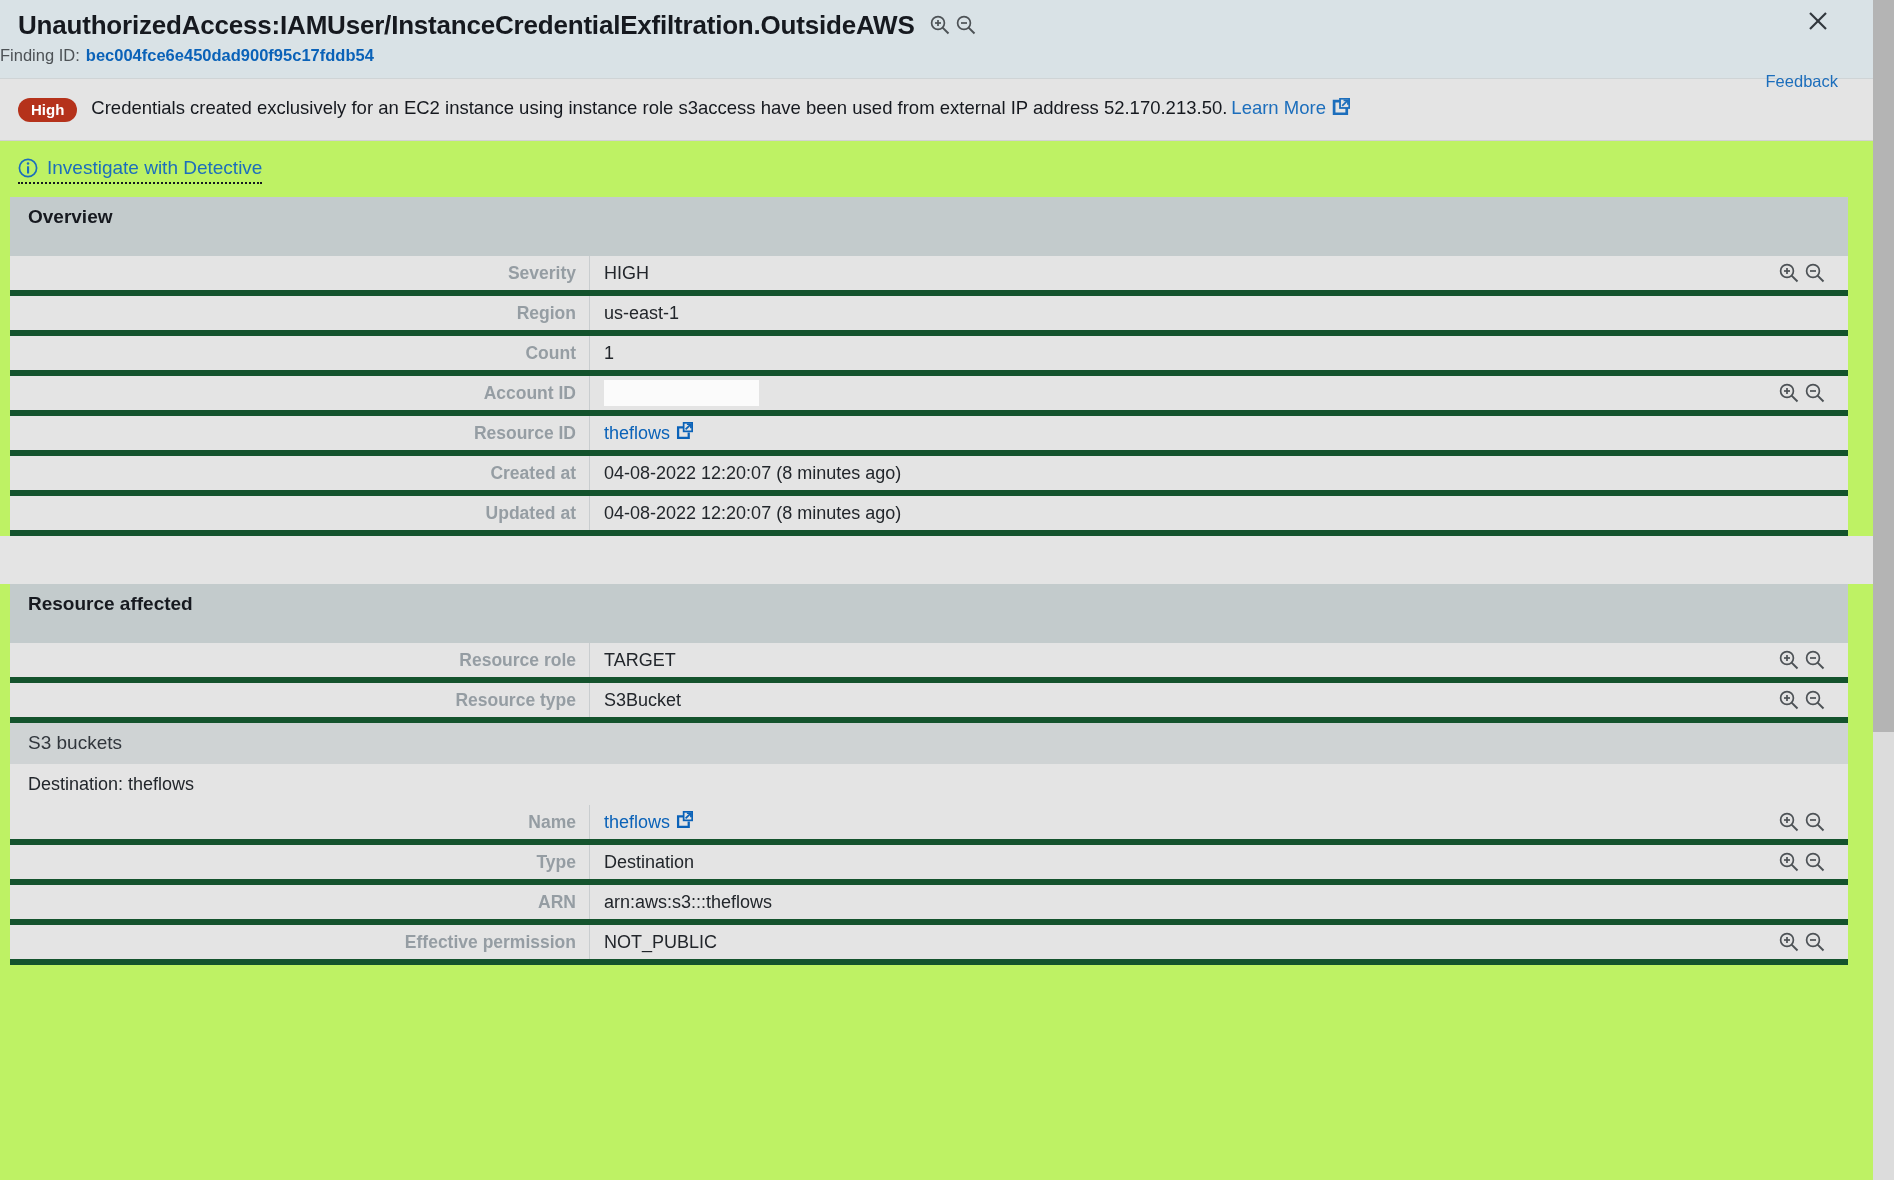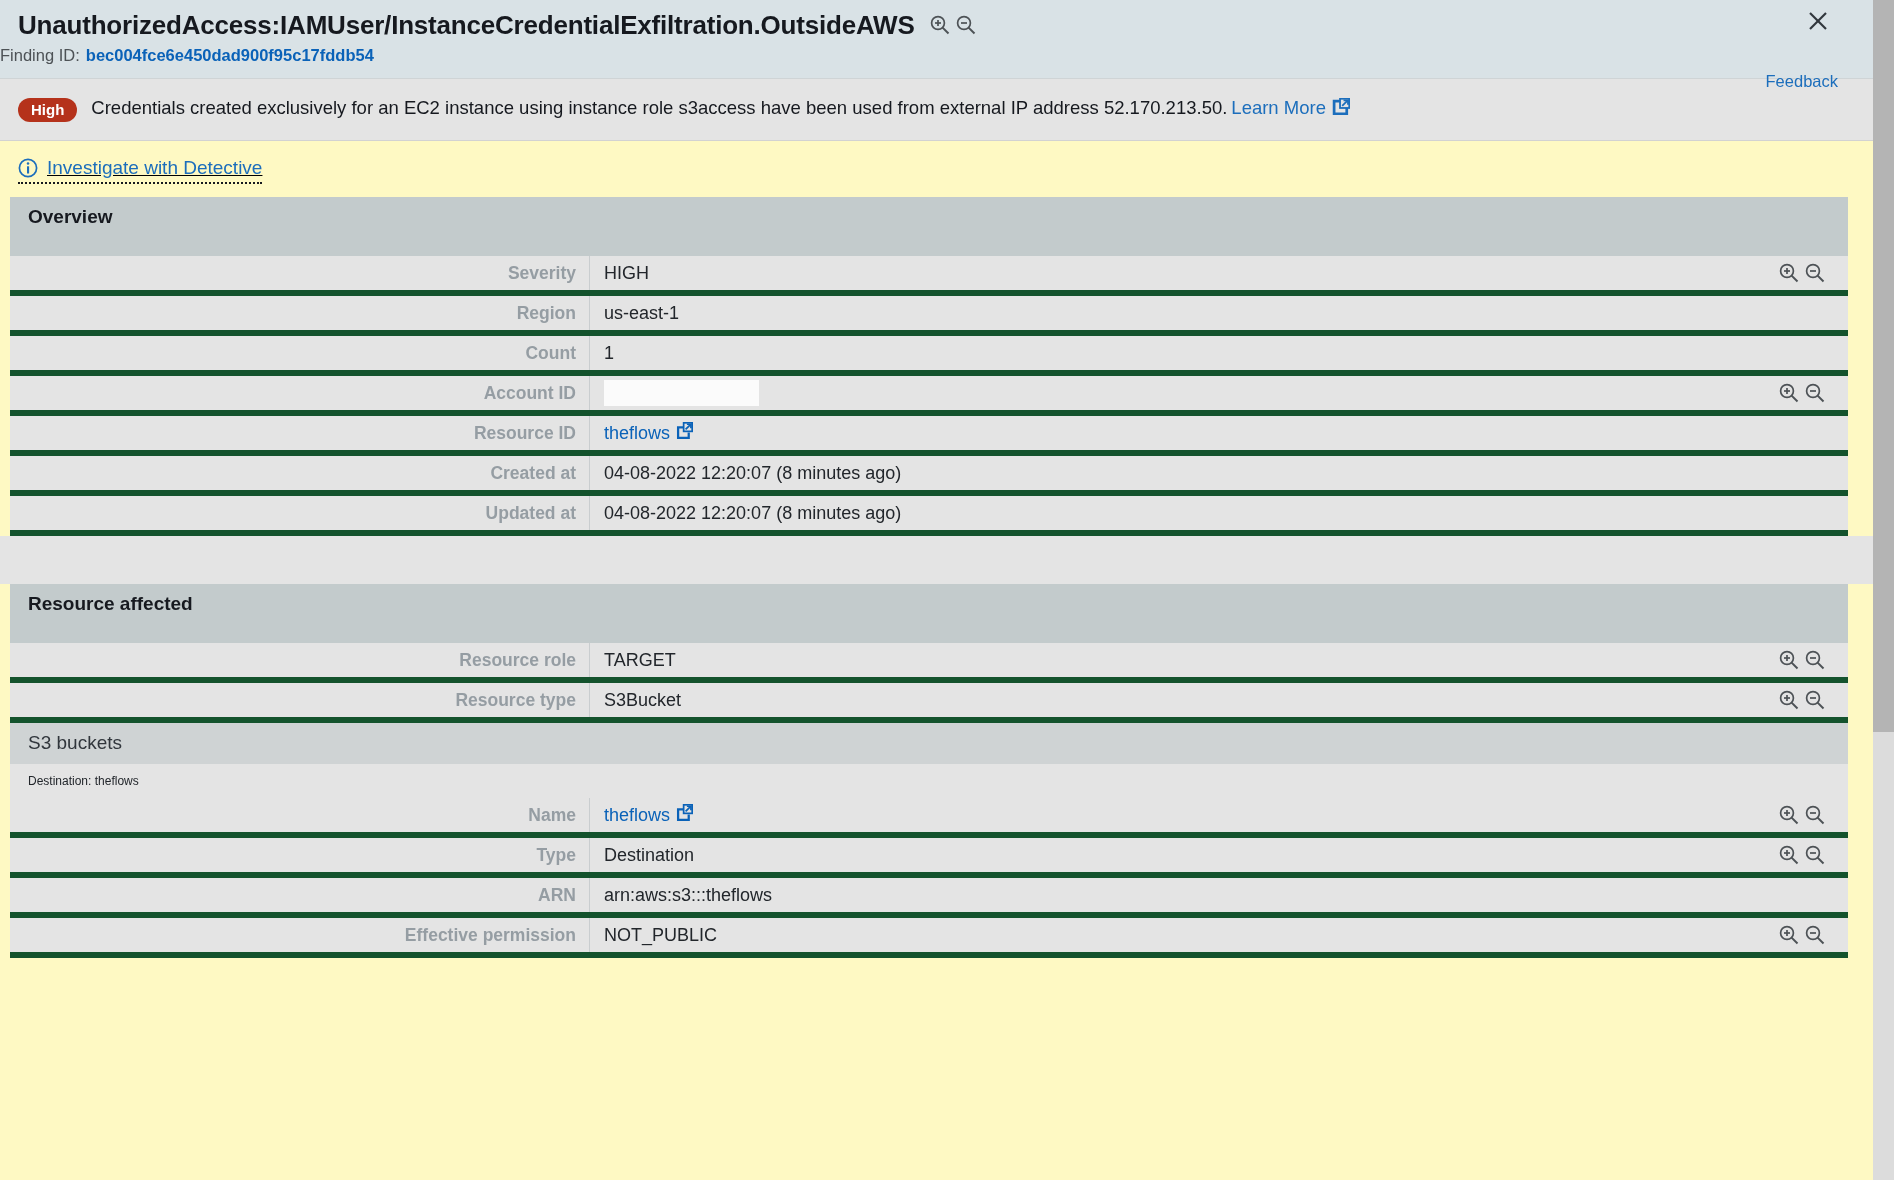--- a/index.html
+++ b/index.html
@@ -5,21 +5,21 @@
   * { box-sizing: border-box; margin: 0; padding: 0; }
   html, body {
     width: 1894px; height: 1180px;
     background: #e4e4e4;
     font-family: "Liberation Sans", sans-serif;
     overflow: hidden;
   }
   .panel {
     position: relative;
     width: 1894px; height: 1180px;
-    background: #fef9c3;
+    background: #bef264;
   }
 
   
   .header {
     background: #d9e2e6;
     padding: 8px 0 10px 0;
     border-bottom: 1px solid #cfd4d6;
     position: relative;
     width: 1873px;
   }
@@ -90,21 +90,21 @@
     color: #1c6ebc;
     cursor: pointer;
     margin-left: 4px;
   }
   .ext-icon { display: inline-block; vertical-align: -3px; margin-left: 5px; }
 
   
   .detective-row {
     padding: 16px 18px 10px 18px;
     height: 56px;
-    display: flex; align-items: flex-start; text-decoration: underline;
+    display: flex; align-items: flex-start;
   }
   .detective-link {
     display: inline-flex; align-items: center; gap: 9px;
     color: #1c6ebc; font-size: 19px;
     border-bottom: 2px dotted #16191f;
     padding-bottom: 3px;
     cursor: pointer;
   }
 
   
@@ -117,21 +117,21 @@
     padding: 9px 0 28px 18px;
   }
   .sub-header {
     background: #cfd3d4;
     color: #31363c;
     font-size: 19px;
     font-weight: normal;
     padding: 9px 0 10px 18px;
   }
   .free-text {
-    font-size: 12px;
+    font-size: 18px;
     color: #22262b;
     padding: 10px 0 10px 18px;
     background: #e4e4e4;
   }
 
   .row {
     display: flex;
     align-items: center;
     background: #e4e4e4;
     border-bottom: 6px solid #14532d;

